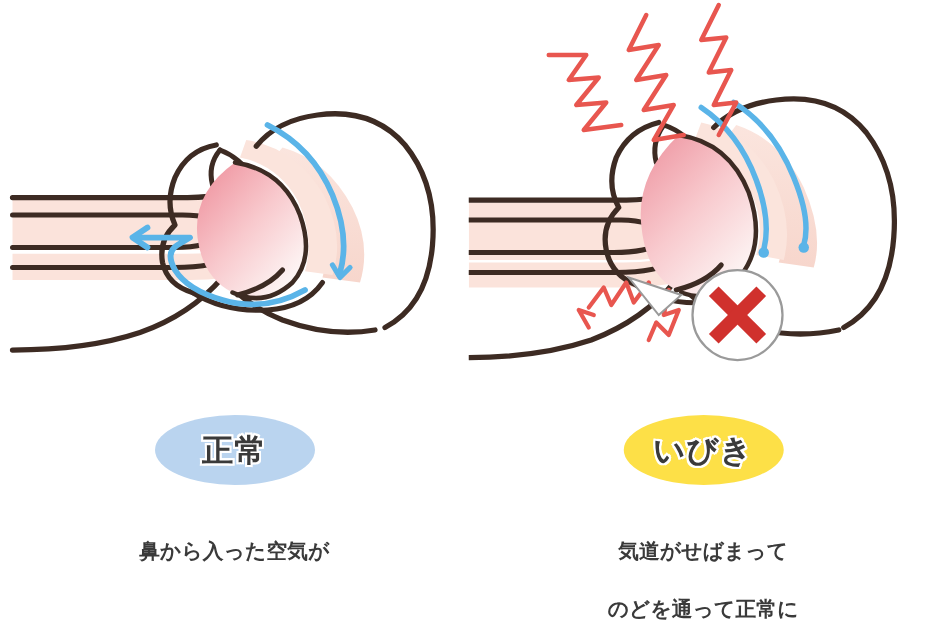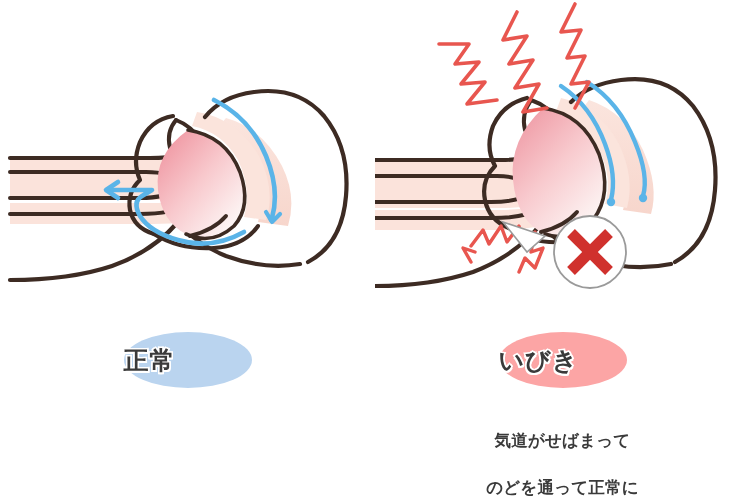--- a/index.html
+++ b/index.html
@@ -37,20 +37,21 @@
   .label-pill {
     position: absolute;
     left: 50%;
     transform: translateX(-50%);
     top: 332px;
     width: 128px;
     height: 56px;
     border-radius: 50%;
     display: flex;
     align-items: center;
+    justify-content: center;
   }
   .label-pill .pill-text {
     font-size: 25px;
     font-weight: bold;
     color: #3a3a3a;
     letter-spacing: 1px;
     line-height: 1;
     -webkit-text-stroke: 3px #ffffff;
     paint-order: stroke fill;
     text-shadow:
@@ -150,20 +151,21 @@
         <path d="M 244 232 Q 212 250 178 240 Q 150 232 140 216 Q 132 202 142 196 Q 152 190 152 190 L 108 190"></path>
         <path d="M 118 182 L 106 190 L 118 198"></path>
       </g>
     </svg>
 
     <div class="label-pill" style="background:#bad4ef">
       <span class="pill-text">正常</span>
     </div>
 
     <div class="caption">
+      <span>鼻から入った空気が</span>
       
     </div>
   </div>
 
   <div class="panel panel-right">
 
     <svg class="figure-svg" viewBox="0 0 375 320" aria-hidden="true">
       <defs>
         <linearGradient id="tongueGradR" x1="0.15" y1="0.1" x2="0.8" y2="0.95">
           <stop offset="0%" stop-color="#f0a0aa"></stop>
@@ -241,21 +243,21 @@
       <g>
         <path d="M 128 222 L 170 236 L 152 252 Z" fill="#ffffff" stroke="#9a9a9a" stroke-width="1.6"></path>
         <circle cx="215" cy="252" r="36" fill="#ffffff" stroke="#9a9a9a" stroke-width="1.8"></circle>
         <g stroke="#d0312d" stroke-width="11" stroke-linecap="butt">
           <line x1="196" y1="233" x2="234" y2="271"></line>
           <line x1="234" y1="233" x2="196" y2="271"></line>
         </g>
       </g>
     </svg>
 
-    <div class="label-pill" style="background:#fca5a5">
+    <div class="label-pill" style="background:#fde047">
       <span class="pill-text">いびき</span>
     </div>
 
     <div class="caption">
       <span>気道がせばまって</span>
       <span>のどを通って正常に</span>
       
     </div>
   </div>
 

